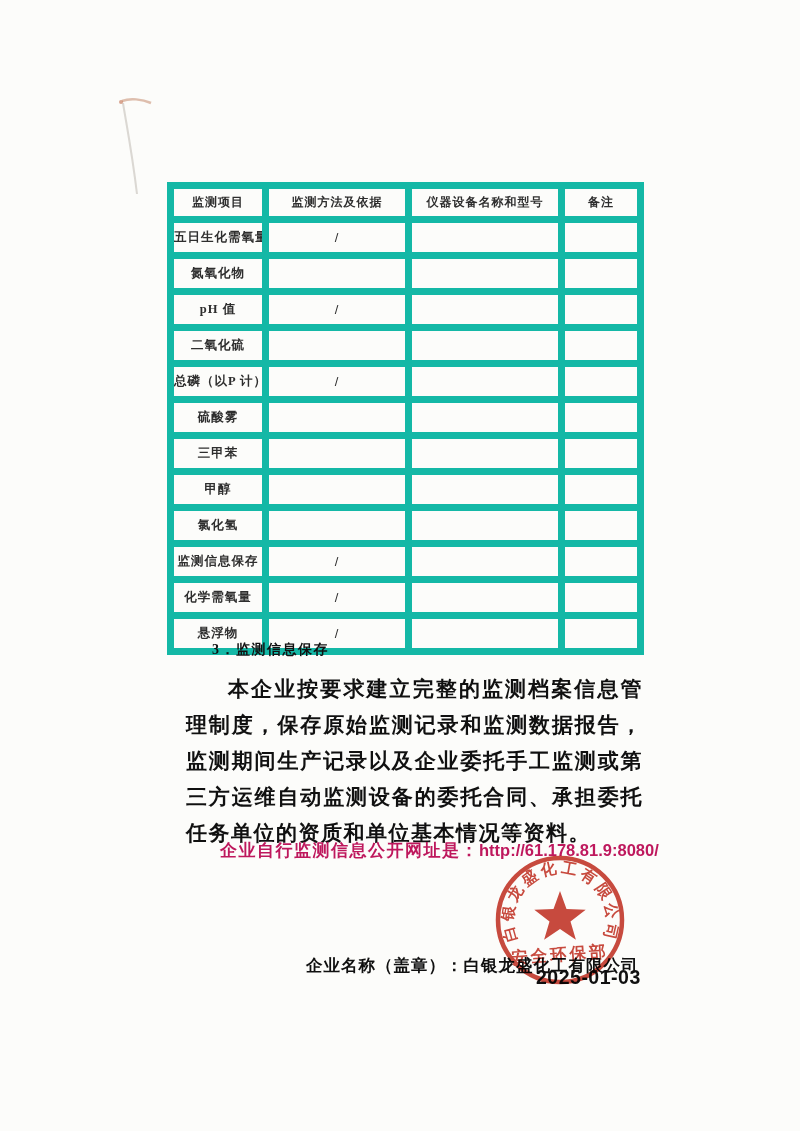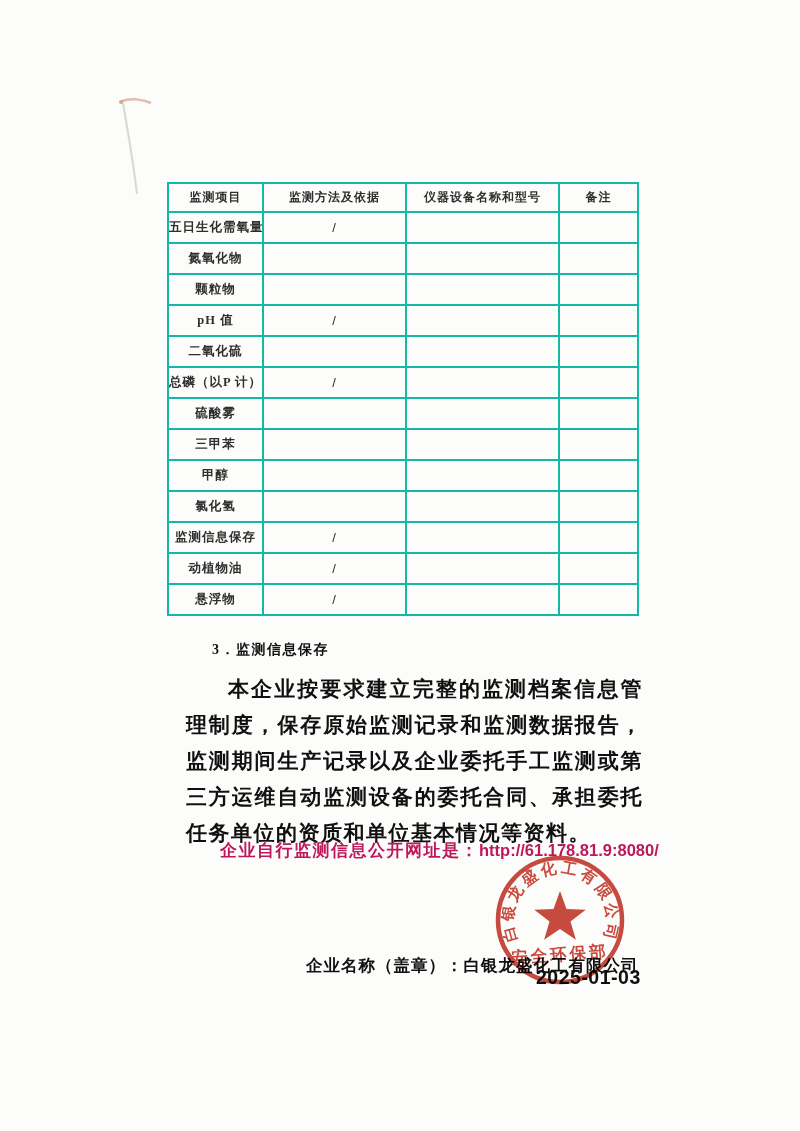--- a/index.html
+++ b/index.html
@@ -17,21 +17,21 @@
     position:absolute;left:167px;top:182px;
     border-collapse:collapse;table-layout:fixed;
     width:470px;
     font-size:12.5px;letter-spacing:1px;color:#2e2e2e;
   }
   .mon-table col.c1{width:95px}
   .mon-table col.c2{width:143px}
   .mon-table col.c3{width:153px}
   .mon-table col.c4{width:79px}
   .mon-table th,.mon-table td{
-    border:2px solid #14b8a6;
+    border:7px solid #14b8a6;
     text-align:center;vertical-align:middle;
     padding:0 0;overflow:hidden;white-space:nowrap;
   }
   .mon-table th{height:27px;font-weight:bold;font-size:12px;}
   .mon-table td{height:29px;font-weight:600;}
   .mon-table{border:2px solid #333;}
   .mon-table tr.hline td{border-top-width:2px;}
   .mon-table td.slash{font-family:"Liberation Sans","DejaVu Sans",sans-serif;font-weight:400;font-size:13px;}
   
   .sec-heading{
@@ -108,26 +108,20 @@
         <td class="slash">/</td>
         <td></td>
         <td></td>
       </tr>
       <tr>
         <td>氮氧化物</td>
         <td class="slash"></td>
         <td></td>
         <td></td>
       </tr>
-      <tr>
-        <td>颗粒物</td>
-        <td class="slash"></td>
-        <td></td>
-        <td></td>
-      </tr>
       <tr class="hline">
         <td>pH 值</td>
         <td class="slash">/</td>
         <td></td>
         <td></td>
       </tr>
       <tr>
         <td>二氧化硫</td>
         <td class="slash"></td>
         <td></td>
@@ -163,21 +157,21 @@
         <td></td>
         <td></td>
       </tr>
       <tr class="hline">
         <td>监测信息保存</td>
         <td class="slash">/</td>
         <td></td>
         <td></td>
       </tr>
       <tr class="hline">
-        <td>动植物油</td>
+        <td>化学需氧量</td>
         <td class="slash">/</td>
         <td></td>
         <td></td>
       </tr>
       <tr>
         <td>悬浮物</td>
         <td class="slash">/</td>
         <td></td>
         <td></td>
       </tr>

